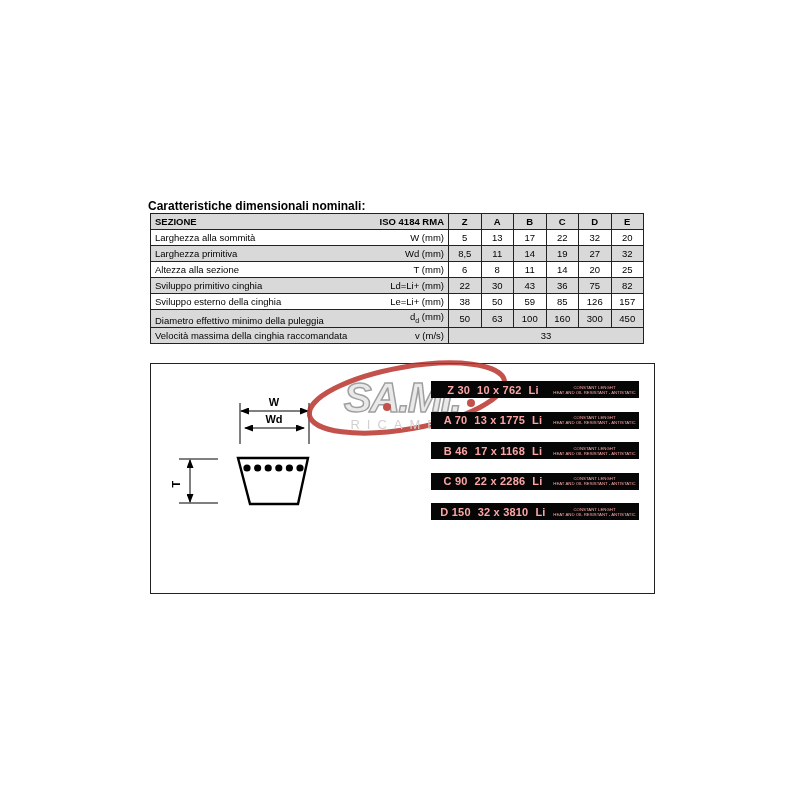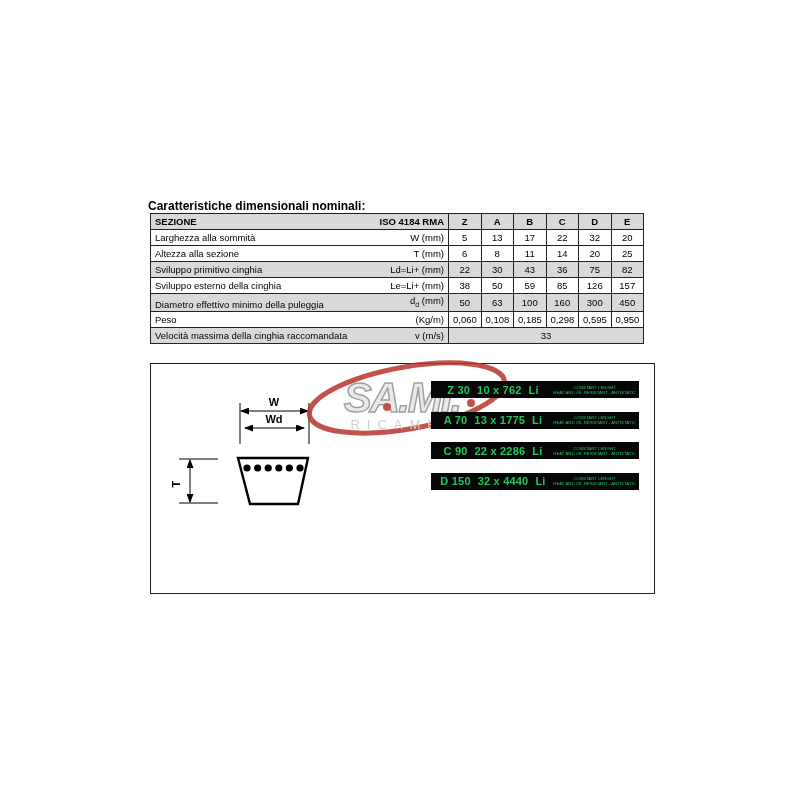--- a/index.html
+++ b/index.html
@@ -35,21 +35,21 @@
   }
   .diagram-svg{position:absolute;left:10px;top:25px;z-index:1;}
   
   .watermark{
     position:absolute;left:295px;top:353px;width:215px;height:96px;
     z-index:2;opacity:.85;pointer-events:none;
   }
   
   .bars{position:absolute;left:280px;top:17px;width:208px;z-index:3;}
   .bar{
-    height:17px;margin-bottom:13.5px;background:#060606;color:#22c55e;
+    height:17px;margin-bottom:13.5px;background:#060606;color:#fca5a5;
     display:flex;align-items:center;
   }
   .bar-code{
     flex:1;text-align:center;font-weight:bold;font-size:11px;
     white-space:nowrap;letter-spacing:.2px;
   }
   .bar-code .seg-size{margin:0 7px;}
   .bar-right{position:relative;width:84px;height:17px;flex:none;}
   .bar-right-inner{
     position:absolute;right:2px;top:50%;width:118px;
@@ -91,20 +91,34 @@
             </div>
           </td>
           <td class="cell-val">5</td>
           <td class="cell-val">13</td>
           <td class="cell-val">17</td>
           <td class="cell-val">22</td>
           <td class="cell-val">32</td>
           <td class="cell-val">20</td>
         </tr>
         <tr>
+          <td class="cell-label shaded">
+            <div class="lr">
+              <span>Larghezza primitiva</span>
+              <span>Wd (mm)</span>
+            </div>
+          </td>
+          <td class="cell-val shaded">8,5</td>
+          <td class="cell-val shaded">11</td>
+          <td class="cell-val shaded">14</td>
+          <td class="cell-val shaded">19</td>
+          <td class="cell-val shaded">27</td>
+          <td class="cell-val shaded">32</td>
+        </tr>
+        <tr>
           <td class="cell-label">
             <div class="lr">
               <span>Altezza alla sezione</span>
               <span>T (mm)</span>
             </div>
           </td>
           <td class="cell-val">6</td>
           <td class="cell-val">8</td>
           <td class="cell-val">11</td>
           <td class="cell-val">14</td>
@@ -145,34 +159,20 @@
               <span>Diametro effettivo minimo della puleggia</span>
               <span>d<sub>d</sub> (mm)</span>
             </div>
           </td>
           <td class="cell-val shaded">50</td>
           <td class="cell-val shaded">63</td>
           <td class="cell-val shaded">100</td>
           <td class="cell-val shaded">160</td>
           <td class="cell-val shaded">300</td>
           <td class="cell-val shaded">450</td>
-        </tr>
-        <tr>
-          <td class="cell-label">
-            <div class="lr">
-              <span>Peso</span>
-              <span>(Kg/m)</span>
-            </div>
-          </td>
-          <td class="cell-val">0,060</td>
-          <td class="cell-val">0,108</td>
-          <td class="cell-val">0,185</td>
-          <td class="cell-val">0,298</td>
-          <td class="cell-val">0,595</td>
-          <td class="cell-val">0,950</td>
         </tr>
         <tr>
           <td class="cell-label shaded">
             <div class="lr">
               <span>Velocità massima della cinghia raccomandata</span>
               <span>v (m/s)</span>
             </div>
           </td>
           <td class="cell-val shaded" colspan="6">33</td>
         </tr>
@@ -231,30 +231,39 @@
         <div class="bar">
           <div class="bar-code"><span class="seg-code">A 70</span><span class="seg-size">13 x 1775</span><span class="seg-suffix">Li</span></div>
           <div class="bar-right">
             <div class="bar-right-inner">
               <div>CONSTANT LENGHT</div>
               <div>HEAT AND OIL RESISTANT - ANTISTATIC</div>
             </div>
           </div>
         </div>
         <div class="bar">
+          <div class="bar-code"><span class="seg-code">B 46</span><span class="seg-size">17 x 1168</span><span class="seg-suffix">Li</span></div>
+          <div class="bar-right">
+            <div class="bar-right-inner">
+              <div>CONSTANT LENGHT</div>
+              <div>HEAT AND OIL RESISTANT - ANTISTATIC</div>
+            </div>
+          </div>
+        </div>
+        <div class="bar">
           <div class="bar-code"><span class="seg-code">C 90</span><span class="seg-size">22 x 2286</span><span class="seg-suffix">Li</span></div>
           <div class="bar-right">
             <div class="bar-right-inner">
               <div>CONSTANT LENGHT</div>
               <div>HEAT AND OIL RESISTANT - ANTISTATIC</div>
             </div>
           </div>
         </div>
         <div class="bar">
-          <div class="bar-code"><span class="seg-code">D 150</span><span class="seg-size">32 x 4440</span><span class="seg-suffix">Li</span></div>
+          <div class="bar-code"><span class="seg-code">D 150</span><span class="seg-size">32 x 3810</span><span class="seg-suffix">Li</span></div>
           <div class="bar-right">
             <div class="bar-right-inner">
               <div>CONSTANT LENGHT</div>
               <div>HEAT AND OIL RESISTANT - ANTISTATIC</div>
             </div>
           </div>
         </div>
       </div>
   </div>
 

